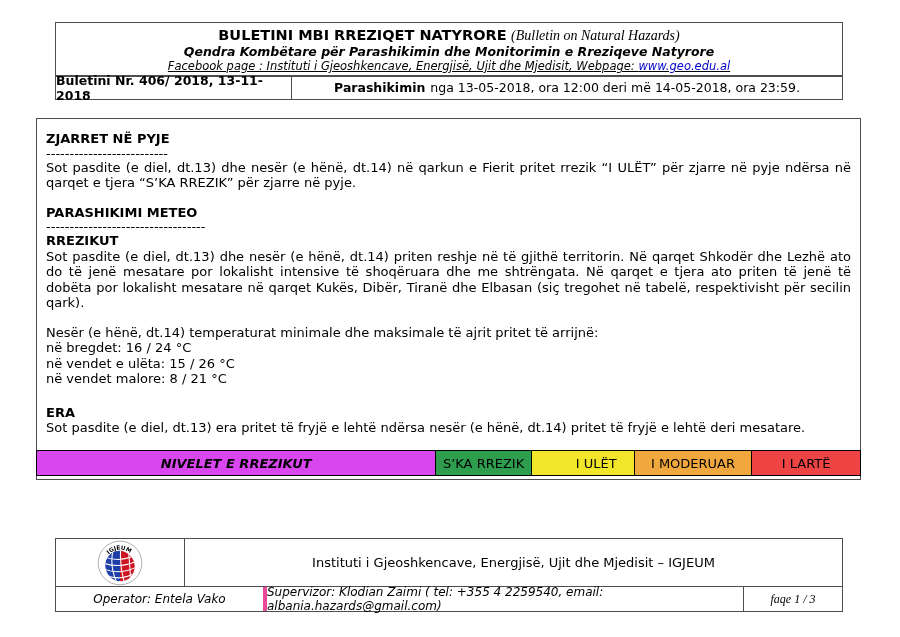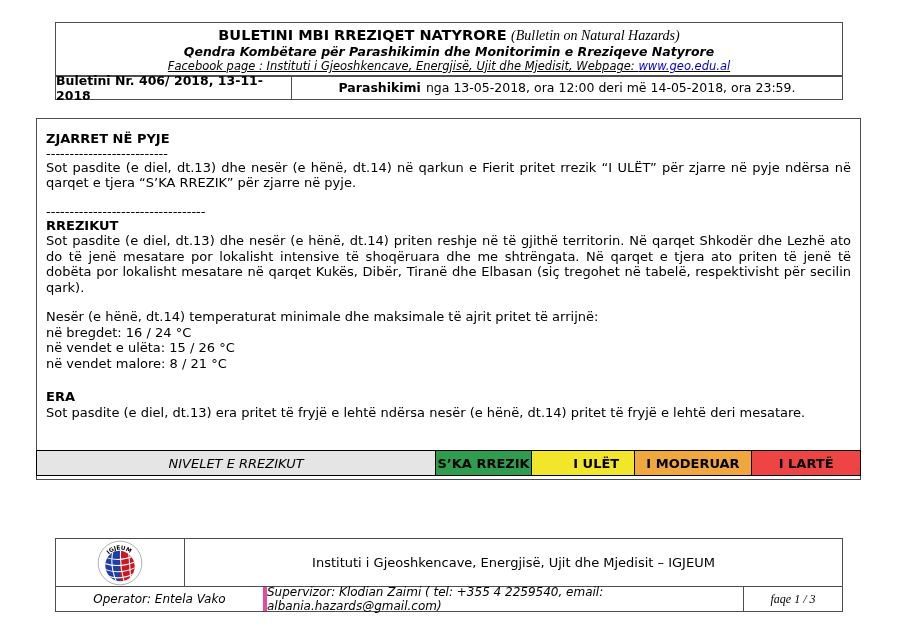--- a/index.html
+++ b/index.html
@@ -40,25 +40,25 @@
   .gap-md { height:14px; }
   .gap-lg { height:18px; }
   .plain-line { margin:0; }
   
   .risk-table {
     position:absolute; left:36px; top:450px; width:825px; height:26px;
     display:flex; border:1px solid #000; box-sizing:border-box; font-size:13px;
   }
   .risk-label {
     width:48.4%; display:flex; align-items:center; justify-content:center;
-    font-weight:normal; font-style:italic; background:#e5e5e5;text-align:right;
+    font-weight:bold; font-style:italic; background:#d946ef;text-align:right;
   }
   .risk-cell {
     display:flex; align-items:center; justify-content:center;
-    font-weight:bold; border-left:1px solid #000; box-sizing:border-box;
+    font-weight:normal; border-left:1px solid #000; box-sizing:border-box;
   }
   .risk-cell.c0 { width:11.6%; }
   .risk-cell.c1 { width:12.5%; }
   .risk-cell.c2 { width:14.3%; }
   .risk-cell.c3 { flex:1; }
   
   .footer-box {
     position:absolute; left:55px; top:538px; width:788px;
     border:1px solid #4d4d4d; box-sizing:border-box;
   }
@@ -80,33 +80,34 @@
   </div>
   <div class="subtitle">Qendra Kombëtare për Parashikimin dhe Monitorimin e Rreziqeve Natyrore</div>
   <div class="fb-line">
     <span>Facebook page : Instituti i Gjeoshkencave, Energjisë, Ujit dhe Mjedisit, Webpage: </span><span class="fb-link">www.geo.edu.al</span>
   </div>
 </div>
 
 <div class="info-bar">
   <div class="info-left">Buletini Nr. 406/ 2018, 13-11-2018</div>
   <div class="info-right">
-    <b>Parashikimi</b>
+    <b>Parashikimin</b>
     <span>nga 13-05-2018, ora 12:00 deri më 14-05-2018, ora 23:59.</span>
   </div>
 </div>
 
 <div class="main-box">
 
   <div class="sec-heading">ZJARRET NË PYJE</div>
   <div class="dashes">--------------------------</div>
   <p class="body">Sot pasdite (e diel, dt.13) dhe nesër (e hënë, dt.14) në qarkun e Fierit pritet rrezik “I ULËT” për zjarre në pyje ndërsa në qarqet e tjera “S’KA RREZIK” për zjarre në pyje.</p>
 
   <div class="gap-md"></div>
 
+  <div class="sec-heading">PARASHIKIMI METEO</div>
   <div class="dashes">----------------------------------</div>
 
   <div class="sec-heading">RREZIKUT</div>
   <p class="body">Sot pasdite (e diel, dt.13) dhe nesër (e hënë, dt.14) priten reshje në të gjithë territorin. Në qarqet Shkodër dhe Lezhë ato do të jenë mesatare por lokalisht intensive të shoqëruara dhe me shtrëngata. Në qarqet e tjera ato priten të jenë të dobëta por lokalisht mesatare në qarqet Kukës, Dibër, Tiranë dhe Elbasan (siç tregohet në tabelë, respektivisht për secilin qark).</p>
 
   <div class="gap-md"></div>
 
   <div class="plain-line">Nesër (e hënë, dt.14) temperaturat minimale dhe maksimale të ajrit pritet të arrijnë:</div>
   <div class="plain-line">në bregdet: 16 / 24 °C</div>
   <div class="plain-line">në vendet e ulëta: 15 / 26 °C</div>

